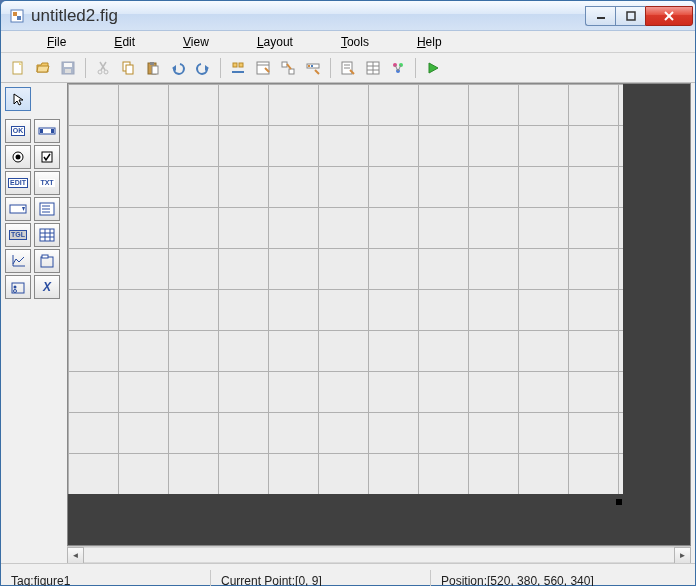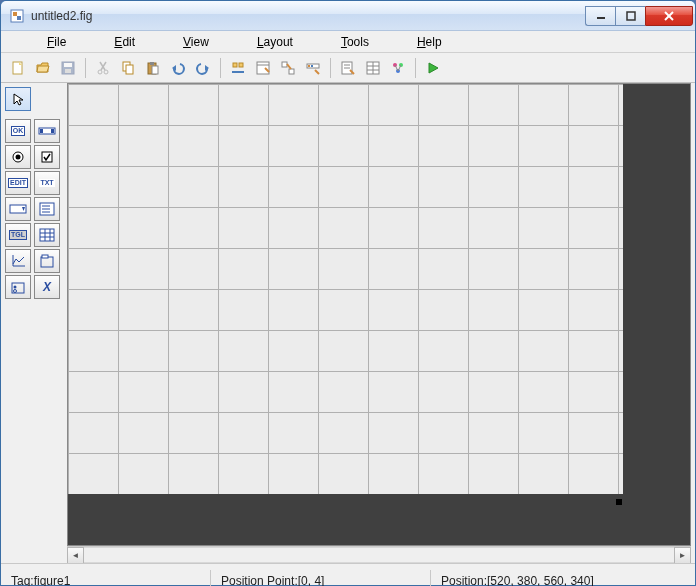--- a/index.html
+++ b/index.html
@@ -28,21 +28,21 @@
   display: flex;
   align-items: center;
   padding: 0 2px 0 8px;
   border-bottom: 1px solid #b0c4de;
 }
 .titlebar .app-icon {
   width: 16px; height: 16px;
   margin-right: 6px;
   display:flex;align-items:center;justify-content:center;
 }
-.titlebar .title { flex: 1; color: #333; font-size: 12px; }
+.titlebar .title { flex: 1; color: #333; font-size: 17px; }
 .win-buttons { display: flex; gap: 0; }
 .win-btn {
   width: 30px; height: 20px;
   border: 1px solid #6b8bb5;
   background: linear-gradient(to bottom, #f2f7fd, #d2e0f2);
   display: flex; align-items: center; justify-content: center;
   font-size: 10px;
   cursor: default;
 }
 .win-btn.min { border-radius: 0 0 0 3px; border-right: none;}
@@ -467,22 +467,22 @@
       </div>
     </div>
   </div>
 
   <div class="statusbar">
     <div class="status-cell tag">
       <span>Tag: </span>
       <span>figure1</span>
     </div>
     <div class="status-cell cp">
-      <span>Position Point: </span>
-      <span>[0, 4]</span>
+      <span>Current Point: </span>
+      <span>[0, 9]</span>
     </div>
     <div class="status-cell pos">
       <span>Position: </span>
       <span>[520, 380, 560, 340]</span>
     </div>
   </div>
 
 </div>
 
 </body></html>

